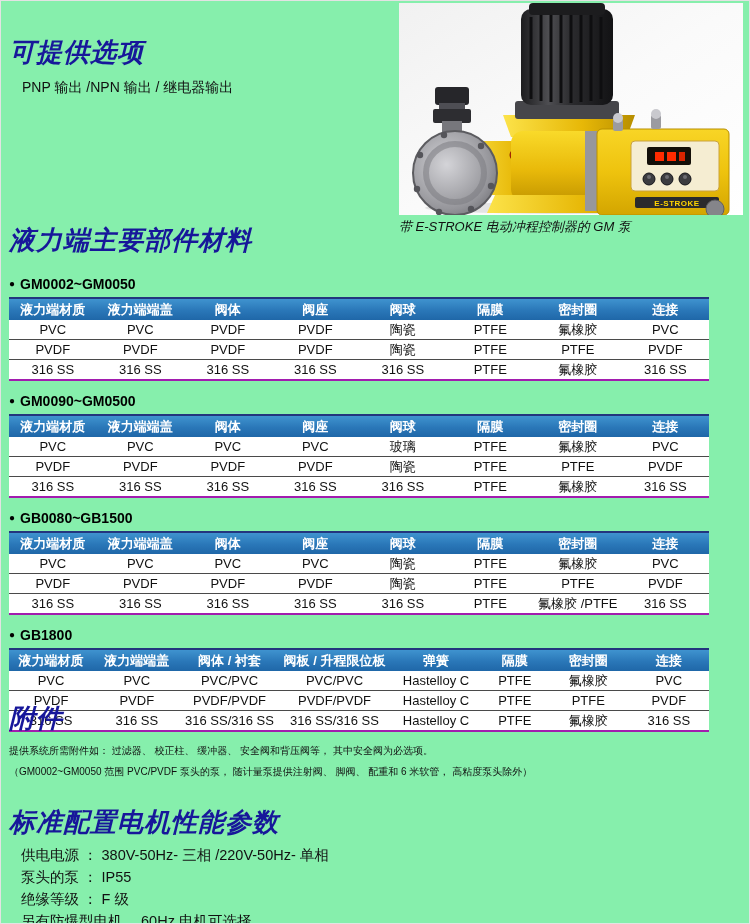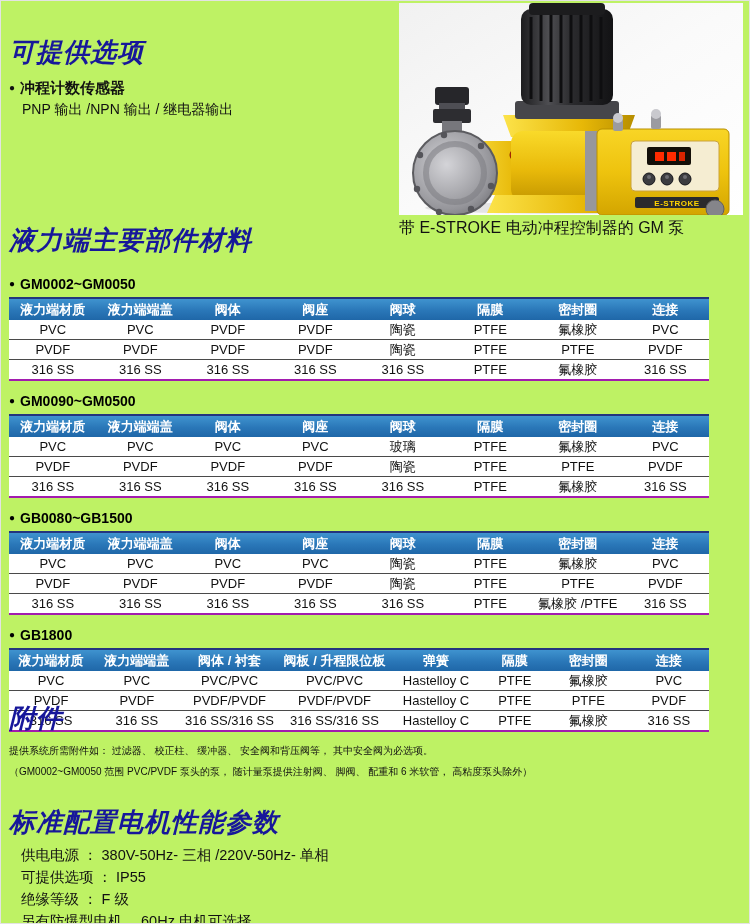--- a/index.html
+++ b/index.html
@@ -1,20 +1,20 @@
 <!DOCTYPE html>
 <html><head>
 <meta charset="utf-8">
 <style>
   * { box-sizing: border-box; }
   html,body { margin:0; padding:0; background:#fff; }
   .page {
     position: relative;
     width: 750px; height: 924px;
-    background: #bef264;
+    background: #86efac;
     border: 1px solid #e3e3e3;
     font-family: "Liberation Sans", "DejaVu Sans", sans-serif;
     color: #111;
     overflow: hidden;
   }
   .section-title {
     font-style: italic;
     font-weight: bold;
     font-size: 26px;
     line-height: 30px;
@@ -24,21 +24,21 @@
   }
   
   .options { position: absolute; left: 8px; top: 36px; width: 390px; }
   .opt-list { margin-top: 12px; }
   .opt-item { font-size: 15px; font-weight: bold; margin-top: 8px; }
   .opt-desc { font-size: 14px; font-weight: normal; margin: 3px 0 0 13px; }
   .dot { font-size: 10px; vertical-align: 2px; margin-right: 5px; }
   
   .pump-fig { position: absolute; left: 398px; top: 2px; width: 344px; margin: 0; }
   .pump-fig svg { display: block; }
-  .pump-caption { font-size: 16px; color: #111; margin-top: 3px; text-align: left; }
+  .pump-caption { font-size: 13px; color: #111; margin-top: 3px; text-align: left; font-style: italic; }
   
   .materials { position: absolute; left: 8px; top: 224px; width: 700px; }
   .materials .section-title { margin-bottom: 20px; }
   .table-block { margin-top: 11px; }
   .table-label { font-size: 14px; font-weight: bold; line-height: 17px; color: #000; }
   table.mat { width: 700px; border-collapse: collapse; table-layout: fixed; margin-top: 4px; }
   table.mat thead th {
     background: linear-gradient(180deg, #3f93cf 0%, #2a77b8 55%, #1f67a8 100%);
     color: #fff; font-weight: bold; font-size: 13px; line-height: 15px;
     padding: 3px 1px; border-top: 2px solid #23357e;
@@ -67,23 +67,20 @@
   .motor p:first-of-type { margin-top: 10px; }
 </style>
 </head>
 <body>
 
 <div class="page">
 
   <section class="options">
     <h1 class="section-title">可提供选项</h1>
     <div class="opt-list">
-      <div class="opt-item">
-        <span class="dot">●</span><span>冲程计数传感器</span>
-      </div>
       <div class="opt-desc">PNP 输出 /NPN 输出 / 继电器输出</div>
     </div>
   </section>
 
   <figure class="pump-fig">
     <svg viewBox="0 0 344 212" width="344" height="212">
       <defs>
         <linearGradient id="gBg" x1="0" y1="0" x2="1" y2="1">
           <stop offset="0" stop-color="#f1f1f1"></stop>
             <stop offset="0.5" stop-color="#fafafa"></stop>
@@ -406,18 +403,18 @@
 
   <section class="accessories">
     <h1 class="section-title">附件</h1>
     <p>提供系统所需附件如：  过滤器、  校正柱、  缓冲器、  安全阀和背压阀等，  其中安全阀为必选项。</p>
     <p class="second">（GM0002~GM0050 范围 PVC/PVDF 泵头的泵，  随计量泵提供注射阀、  脚阀、  配重和 6 米软管，  高粘度泵头除外）</p>
   </section>
 
   <section class="motor">
     <h1 class="section-title">标准配置电机性能参数</h1>
     <p>供电电源 ：   380V-50Hz- 三相 /220V-50Hz- 单相</p>
-    <p>可提供选项 ：   IP55</p>
+    <p>泵头的泵 ：   IP55</p>
     <p>绝缘等级 ：   F 级</p>
     <p>另有防爆型电机、  60Hz 电机可选择。</p>
   </section>
 
 </div>
 
 </body></html>

